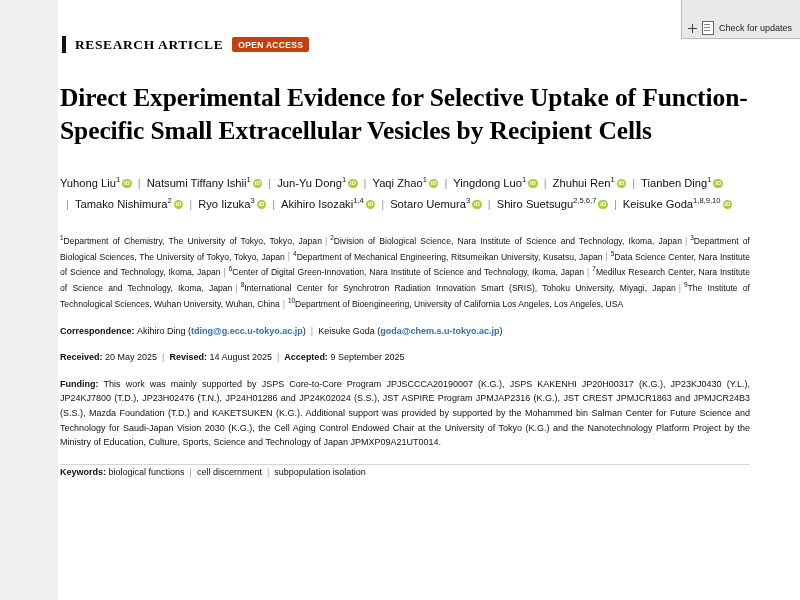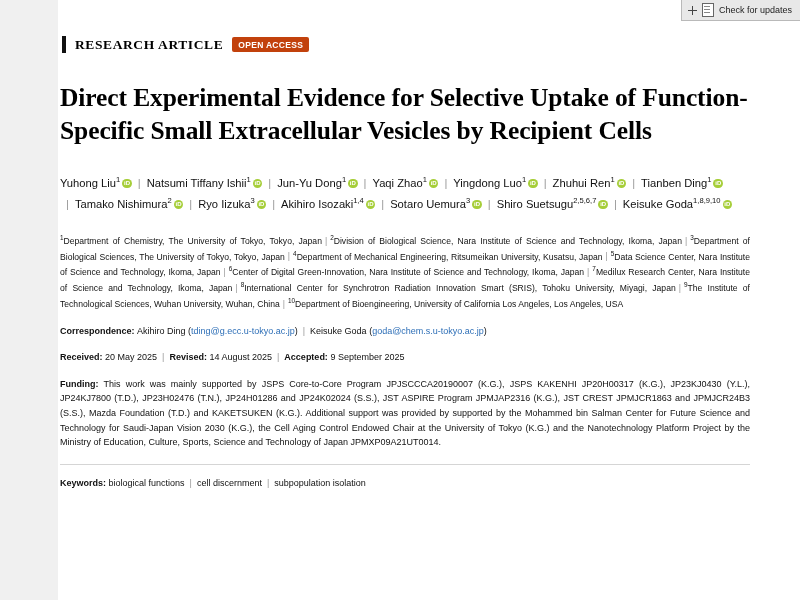--- a/index.html
+++ b/index.html
@@ -21,21 +21,21 @@
     position: absolute;
     top: 0;
     right: 0;
     display: flex;
     align-items: center;
     gap: 5px;
     background: #e8e8e8;
     border: 1px solid #b9b9b9;
     border-top: none;
     border-right: none;
-    padding: 3px 8px 3px 6px;
+    padding: 21px 8px 3px 6px;
     font-family: "Liberation Sans", sans-serif;
     font-size: 9px;
     color: #222;
     z-index: 10;
   }
   .updates-badge .cross-mark {
     display: inline-block;
     width: 9px;
     height: 9px;
     position: relative;
@@ -233,24 +233,24 @@
     font-size: 9px;
     line-height: 1.62;
     color: #111;
     text-align: justify;
   }
   .meta-block b { font-weight: bold; }
   .meta-block .vbar { color: #999; margin: 0 5px; }
   a.mail {
     color: #2e6fb7;
     text-decoration: none;
+    font-weight: bold;
   }
   .keywords-row {
     margin-top: 14px;
-    padding-top: 11px;
     border-top: 1px solid #d5d5d5;
     width: 690px;
   }
   .kw-sep { color: #999; margin: 0 5px; }
 </style>
 </head>
 <body>
 
 <div class="left-rail"></div>
 

